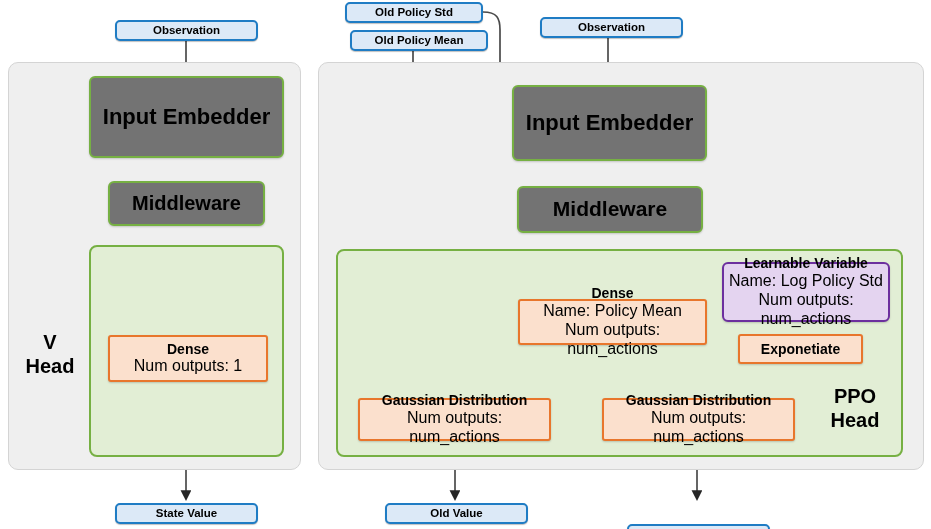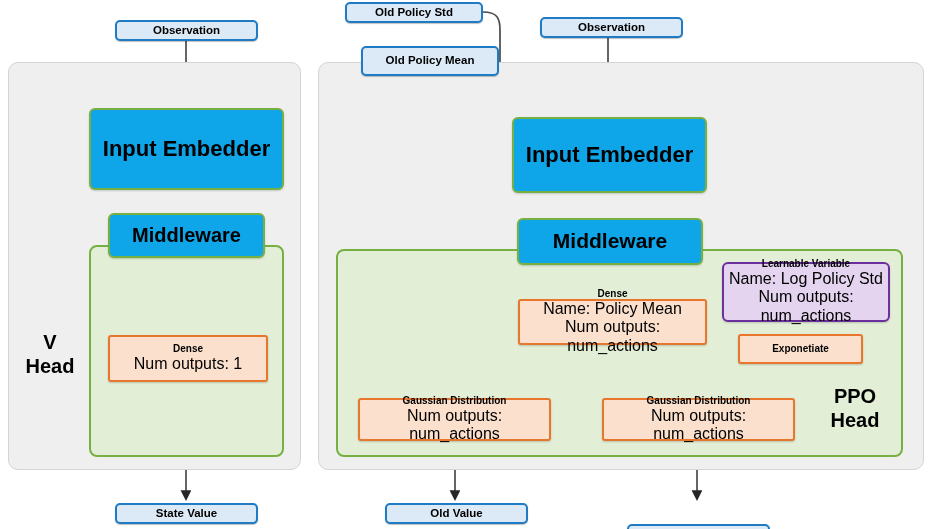--- a/index.html
+++ b/index.html
@@ -13,27 +13,27 @@
               border-radius:10px;box-sizing:border-box;}
   .green-panel{position:absolute;background:#e2eed5;border:2px solid #76b043;
                border-radius:8px;box-sizing:border-box;}
 
   
   .node{position:absolute;box-sizing:border-box;display:flex;flex-direction:column;
         align-items:center;justify-content:center;text-align:center;line-height:1.18;}
   .io-box{background:#dce9f7;border:2px solid #1f7cc4;border-radius:5px;
           color:#000;font-size:11.5px;font-weight:bold;
           box-shadow:0 1px 1px rgba(0,0,0,.25);}
-  .green-box{background:#0ea5e9;border:2px solid #76b043;border-radius:6px;
-             color:#000;font-weight:bold;box-shadow:0 1px 2px rgba(0,0,0,.18);margin-top:32px;}
+  .green-box{background:#737373;border:2px solid #76b043;border-radius:6px;
+             color:#000;font-weight:bold;box-shadow:0 1px 2px rgba(0,0,0,.18);}
   .orange-box{background:#fbe0cd;border:2px solid #e8762c;border-radius:3px;
               color:#000;box-shadow:0 1px 2px rgba(0,0,0,.18);}
   .purple-box{background:#e4d4f0;border:2px solid #6c2f9e;border-radius:6px;
               color:#000;box-shadow:0 1px 2px rgba(0,0,0,.18);}
-  .ttl{font-size:10px;font-weight:bold;}
+  .ttl{font-size:14px;font-weight:bold;}
   .sub{font-size:16px;font-weight:normal;}
   .panel-title{position:absolute;font-size:20px;font-weight:bold;color:#000;
                text-align:center;line-height:1.22;}
 </style>
 </head>
 <body>
 
 <div id="stage">
 
   <svg class="wires" viewBox="0 0 931 529">
@@ -92,21 +92,21 @@
   <div class="gray-panel" style="left:318px;top:62px;width:606px;height:408px;"></div>
   <div class="green-panel" style="left:336px;top:249px;width:567px;height:208px;"></div>
 
   <div class="panel-title" style="left:812px;top:384px;width:86px;">
     <div>PPO</div>
     <div>Head</div>
   </div>
 
   <div class="node io-box" style="left:345px;top:2px;width:138px;height:21px;">Old Policy Std</div>
 
-  <div class="node io-box" style="left:361px;top:30px;width:138px;height:30px;margin-top:16px;">Old Policy Mean</div>
+  <div class="node io-box" style="left:350px;top:30px;width:138px;height:21px;">Old Policy Mean</div>
 
   <div class="node io-box" style="left:540px;top:17px;width:143px;height:21px;">Observation</div>
 
   <div class="node green-box" style="left:512px;top:85px;width:195px;height:76px;font-size:22px;">Input Embedder</div>
 
   <div class="node green-box" style="left:517px;top:186px;width:186px;height:47px;font-size:21px;">Middleware</div>
 
   <div class="node orange-box" style="left:518px;top:299px;width:189px;height:46px;">
     <div class="ttl">Dense</div>
     <div class="sub">Name: Policy Mean</div>

